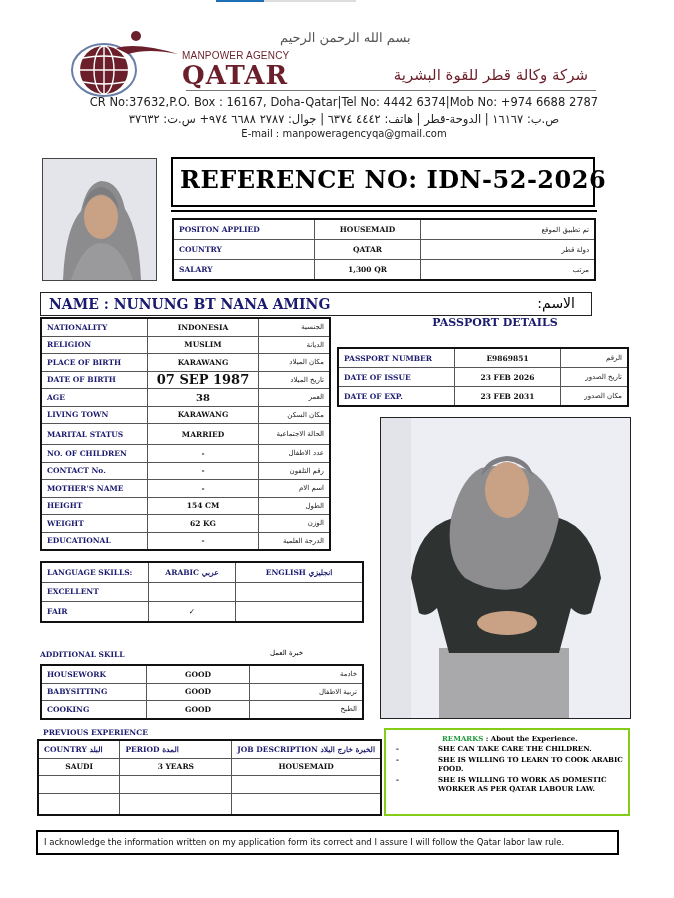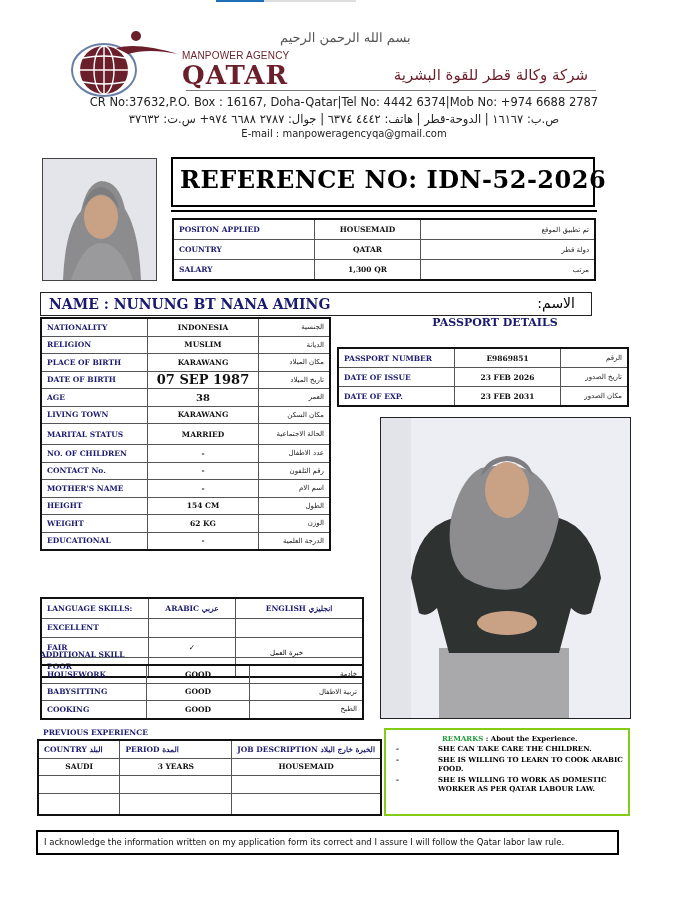--- a/index.html
+++ b/index.html
@@ -45,21 +45,21 @@
   .namebar .nm { position:absolute; left:8px; top:3px; font-size:14px; font-weight:bold; color:#1a1a6e; font-family:"DejaVu Serif", serif; }
   .namebar .nmar { position:absolute; right:16px; top:2px; font-size:14px; font-family:"DejaVu Sans", sans-serif; direction:rtl; }
 
   .personal { left:40px; top:317px; width:291px;padding-left:23px; }
   .personal td { height:16.5px; }
 
   .pp-title { left:380px; top:316px; width:230px; text-align:center; font-size:11px; font-weight:bold; color:#1a1a6e; }
   .passport { left:337px; top:347px; width:292px; }
   .passport td { height:18px; }
 
-  .lang { left:40px; top:561px; width:324px;margin-top:36px; }
+  .lang { left:40px; top:561px; width:324px; }
   .lang td { height:18.5px; }
   .addl-title { left:40px; top:650px; font-size:7.5px; font-weight:bold; color:#1a1a6e; }
   .addl-ar { left:270px; top:649px; font-size:7px; font-family:"DejaVu Sans", sans-serif; direction:rtl; }
   .addl { left:40px; top:664px; width:324px; }
   .addl td { height:16.5px; }
 
   .prev-title { left:43px; top:728px; font-size:7.5px; font-weight:bold; color:#1a1a6e; }
   .prev { left:37px; top:739px; width:345px; }
   .prev td { height:16.5px; }
 
@@ -256,25 +256,20 @@
   <tr>
         <td class="lbl">EXCELLENT</td>
         <td class="val"></td>
         <td class="val"></td>
       </tr>
   <tr>
         <td class="lbl">FAIR</td>
         <td class="val" style="font-weight:normal">✓</td>
         <td class="val"></td>
       </tr>
-  <tr>
-        <td class="lbl">POOR</td>
-        <td class="val"></td>
-        <td class="val"></td>
-      </tr>
 </tbody>
   </table>
 
 <div class="abs addl-title">ADDITIONAL SKILL</div>
 <div class="abs addl-ar">خبرة العمل</div>
 <table class="abs tbl addl">
   <tbody>
       <tr>
         <td class="lbl" style="width:94px">HOUSEWORK</td>
         <td class="val" style="width:92px">GOOD</td>

